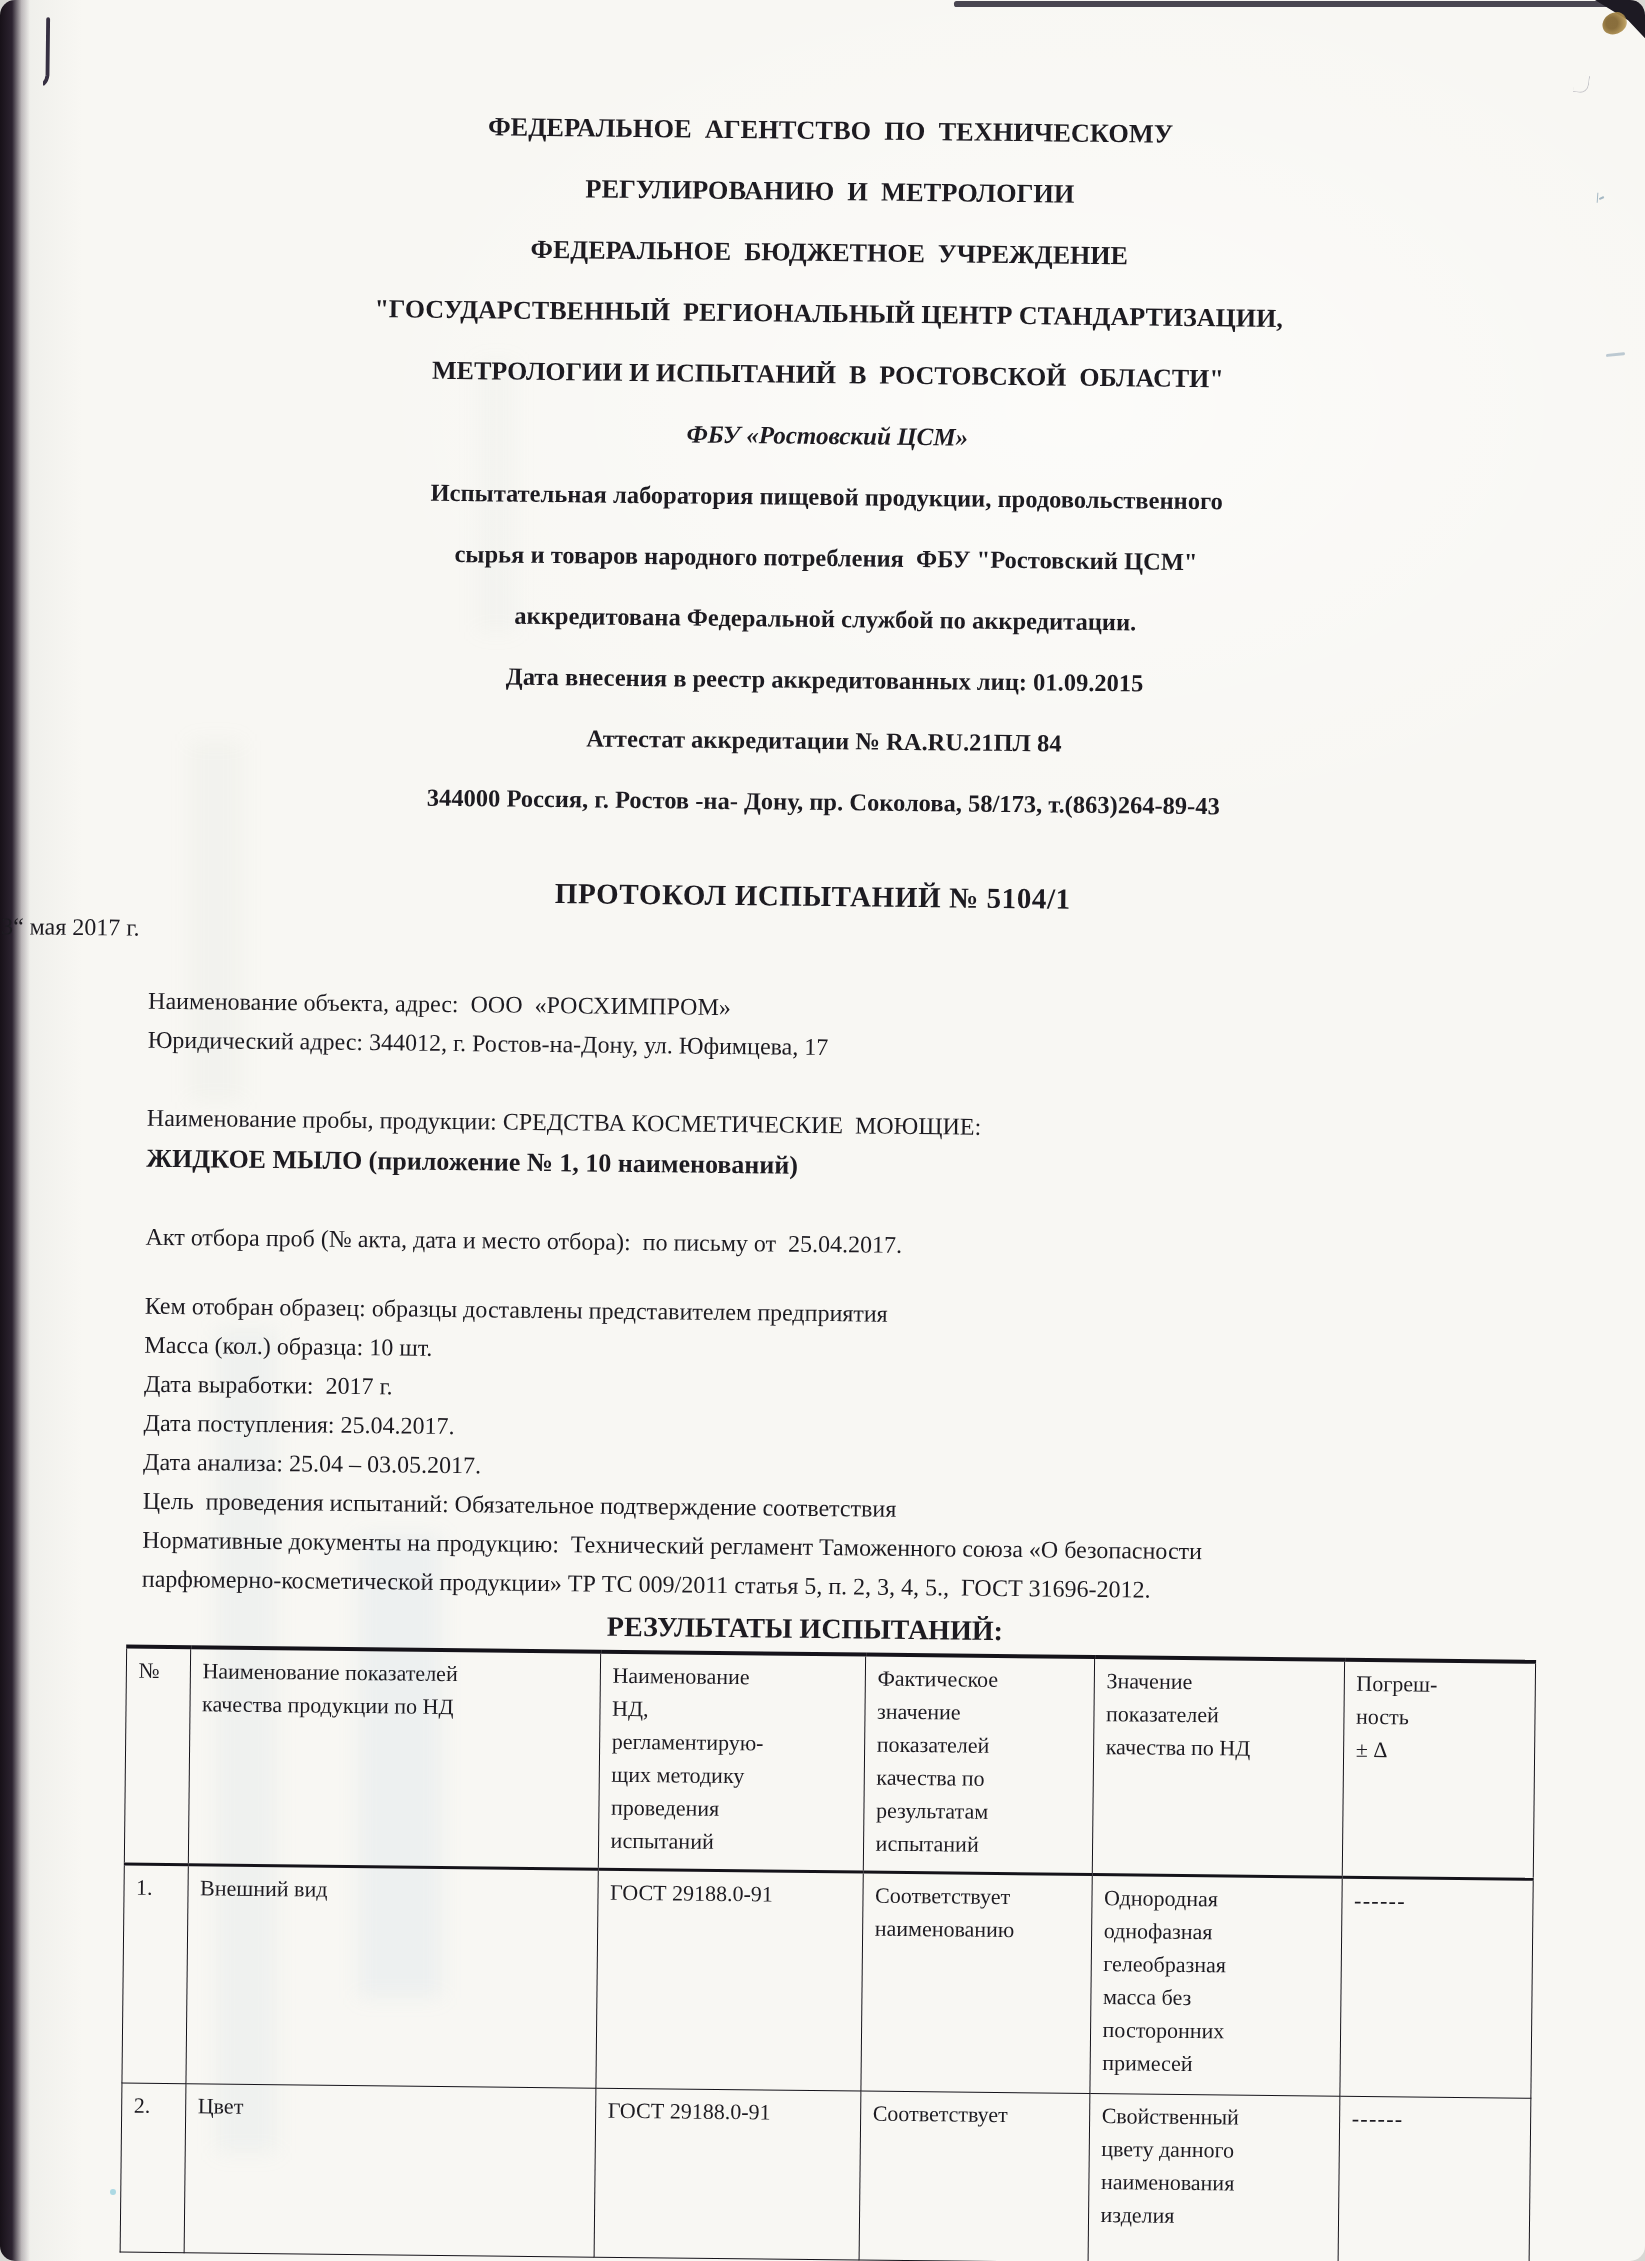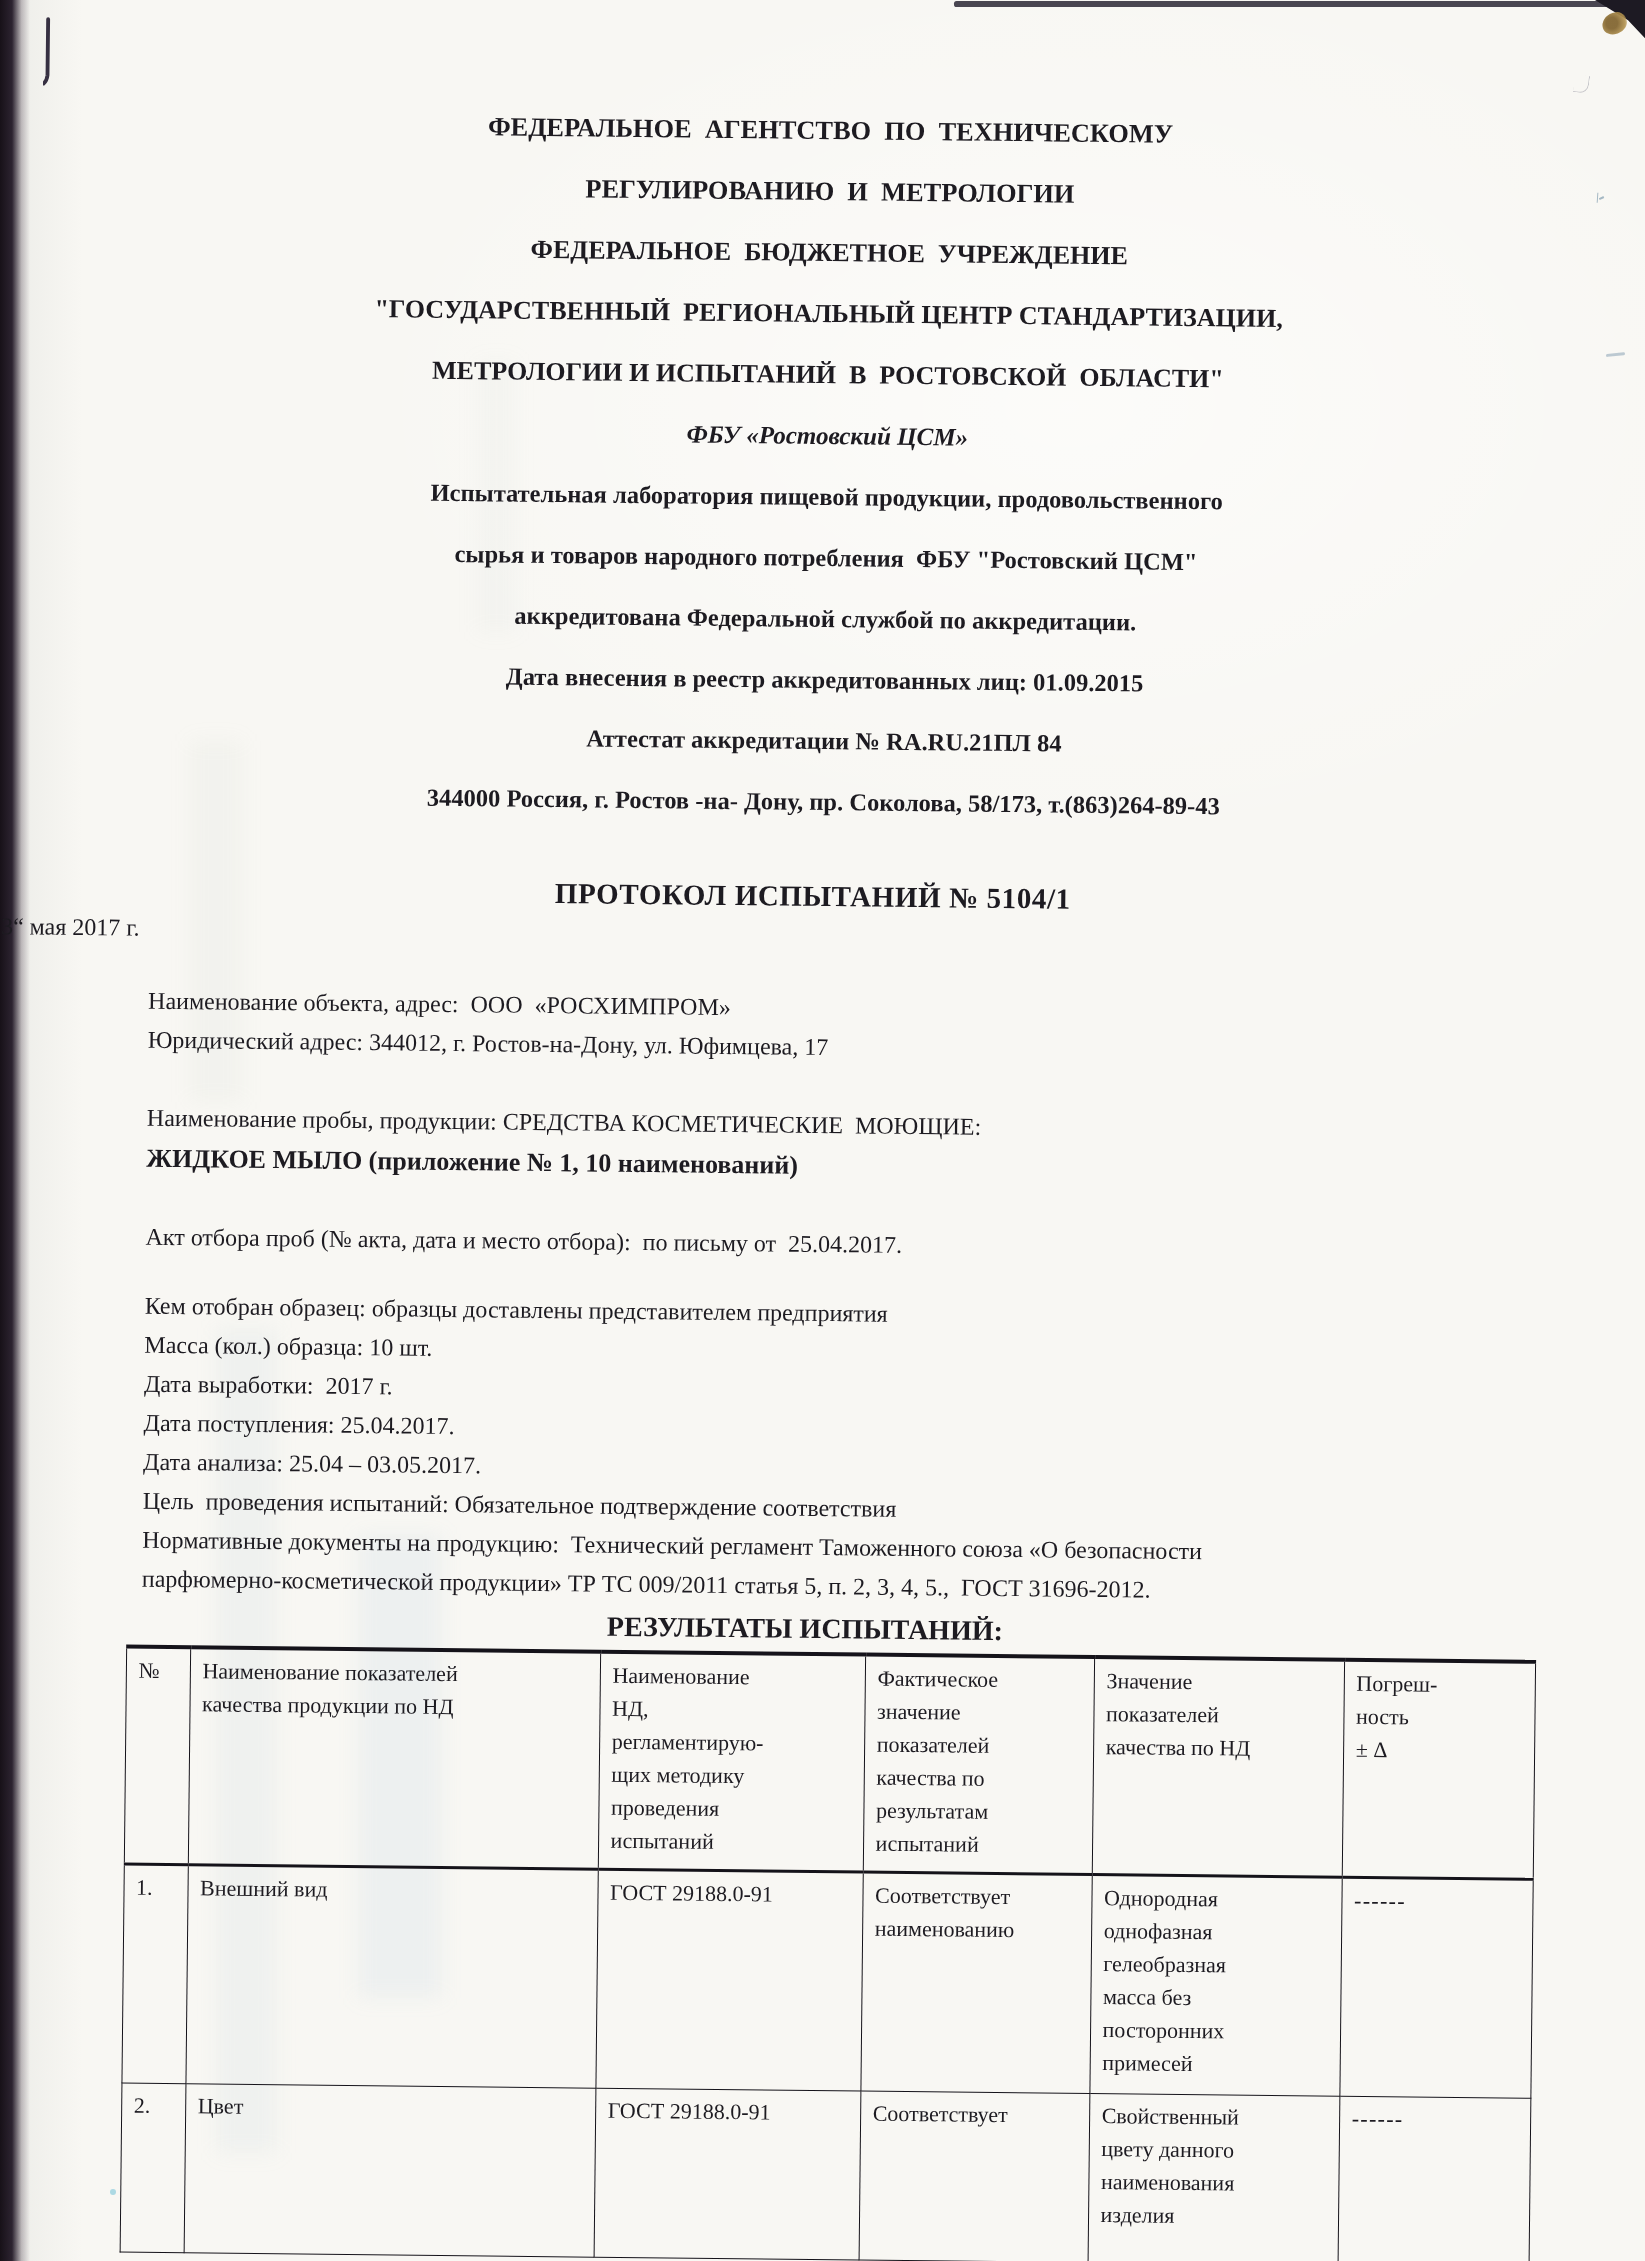--- a/index.html
+++ b/index.html
@@ -7,20 +7,21 @@
     position:relative;
     width:1645px;height:2261px;
     margin:0 auto;
     overflow:hidden;
     background:
       radial-gradient(1031px 645px at 65% 18%, rgba(255,255,255,.55), rgba(255,255,255,0) 70%),
       linear-gradient(90deg, rgba(205,208,204,.30) 0%, rgba(255,255,255,0) 5%),
       #f8f7f3;
     font-family:"Liberation Serif","DejaVu Serif",serif;
     color:#1d1b21;
+    border-radius:15px;
   }
   
   .edge-left{position:absolute;left:0;top:0;width:30px;height:2261px;
     background:linear-gradient(90deg,#171118 0,#2c2330 40%,rgba(95,82,95,.35) 72%,rgba(120,110,120,0) 100%);}
   .edge-top-line{position:absolute;left:954px;top:1.3px;width:691px;height:5.8px;background:#35323f;border-radius:2.6px 0 0 2.6px;opacity:.9;}
   .corner-tr{position:absolute;right:0;top:0;width:77px;height:45px;background:#1d1a23;
     clip-path:polygon(35% 0,100% 0,100% 85%,78% 45%);}
   .pen-mark{position:absolute;left:43px;top:17px;width:9px;height:70px;}
   .pen-mark svg{display:block;}
   .blob-brown{position:absolute;left:1602px;top:13px;width:24.5px;height:20.6px;

